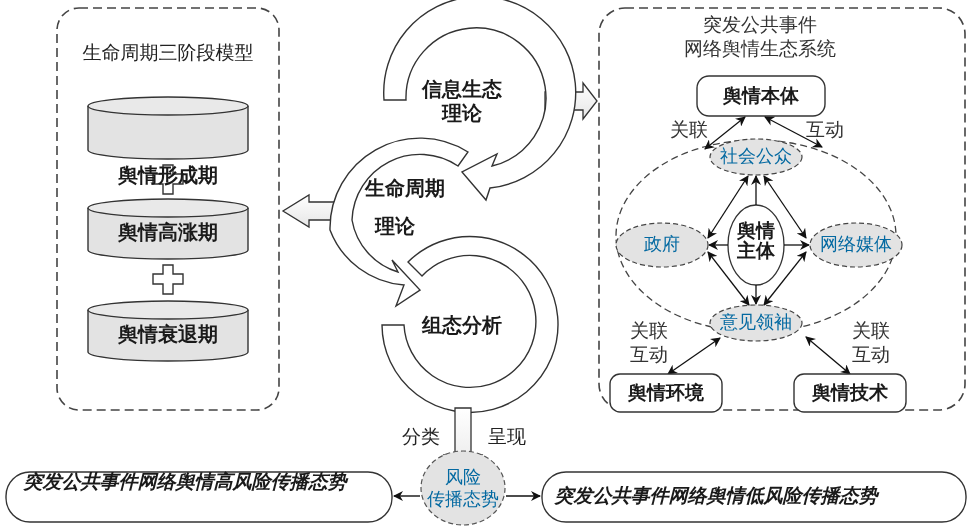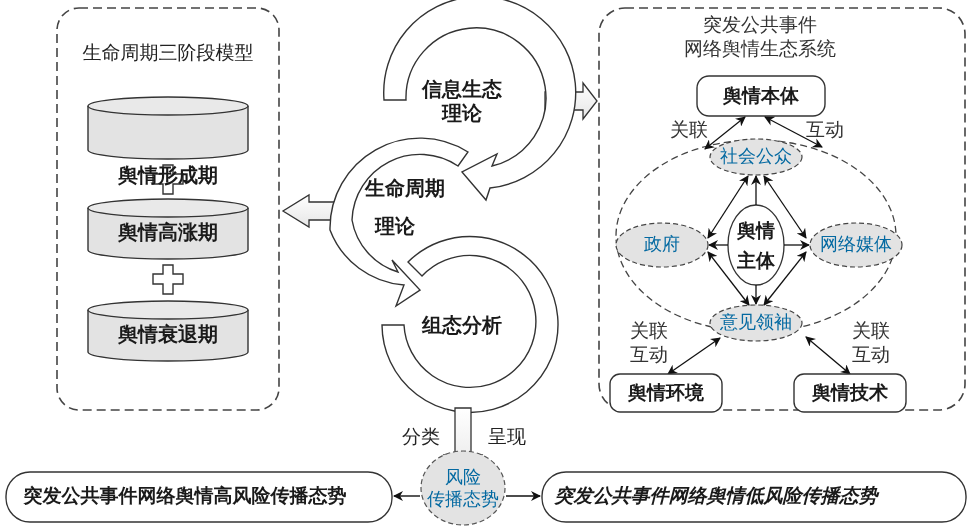--- a/index.html
+++ b/index.html
@@ -113,24 +113,24 @@
 <div class="t eco" style="left:660px;top:14px;width:200px;">突发公共事件</div>
 <div class="t eco" style="left:660px;top:38px;width:200px;">网络舆情生态系统</div>
 <div class="t node" style="left:697px;top:85px;width:128px;">舆情本体</div>
 <div class="t eco" style="left:664px;top:119px;width:50px;">关联</div>
 <div class="t eco" style="left:800px;top:119px;width:50px;">互动</div>
 <div class="t ell" style="left:710px;top:146px;width:92px;">社会公众</div>
 <div class="t ell" style="left:616px;top:234px;width:92px;">政府</div>
 <div class="t ell" style="left:810px;top:234px;width:92px;">网络媒体</div>
 <div class="t ell" style="left:710px;top:312px;width:92px;">意见领袖</div>
 <div class="t node" style="left:728px;top:220px;width:56px;">舆情</div>
-<div class="t node" style="left:728px;top:250px;width:56px;">主体</div>
+<div class="t node" style="left:728px;top:240px;width:56px;">主体</div>
 <div class="t eco" style="left:624px;top:320px;width:50px;">关联</div>
 <div class="t eco" style="left:624px;top:344px;width:50px;">互动</div>
 <div class="t eco" style="left:846px;top:320px;width:50px;">关联</div>
 <div class="t eco" style="left:846px;top:344px;width:50px;">互动</div>
 <div class="t node" style="left:610px;top:382px;width:112px;">舆情环境</div>
 <div class="t node" style="left:794px;top:382px;width:112px;">舆情技术</div>
 
-<div class="t bottom" style="left:6px;top:485px;width:358px;">突发公共事件网络舆情高风险传播态势</div>
+<div class="t bottom" style="left:6px;top:471px;width:358px;font-style:italic;">突发公共事件网络舆情高风险传播态势</div>
 <div class="t bottom" style="left:542px;top:485px;width:348px;font-style:italic;">突发公共事件网络舆情低风险传播态势</div>
 <div class="t ell" style="left:421px;top:467px;width:84px;">风险</div>
 <div class="t ell" style="left:421px;top:489px;width:84px;">传播态势</div>
 
 </body></html>

